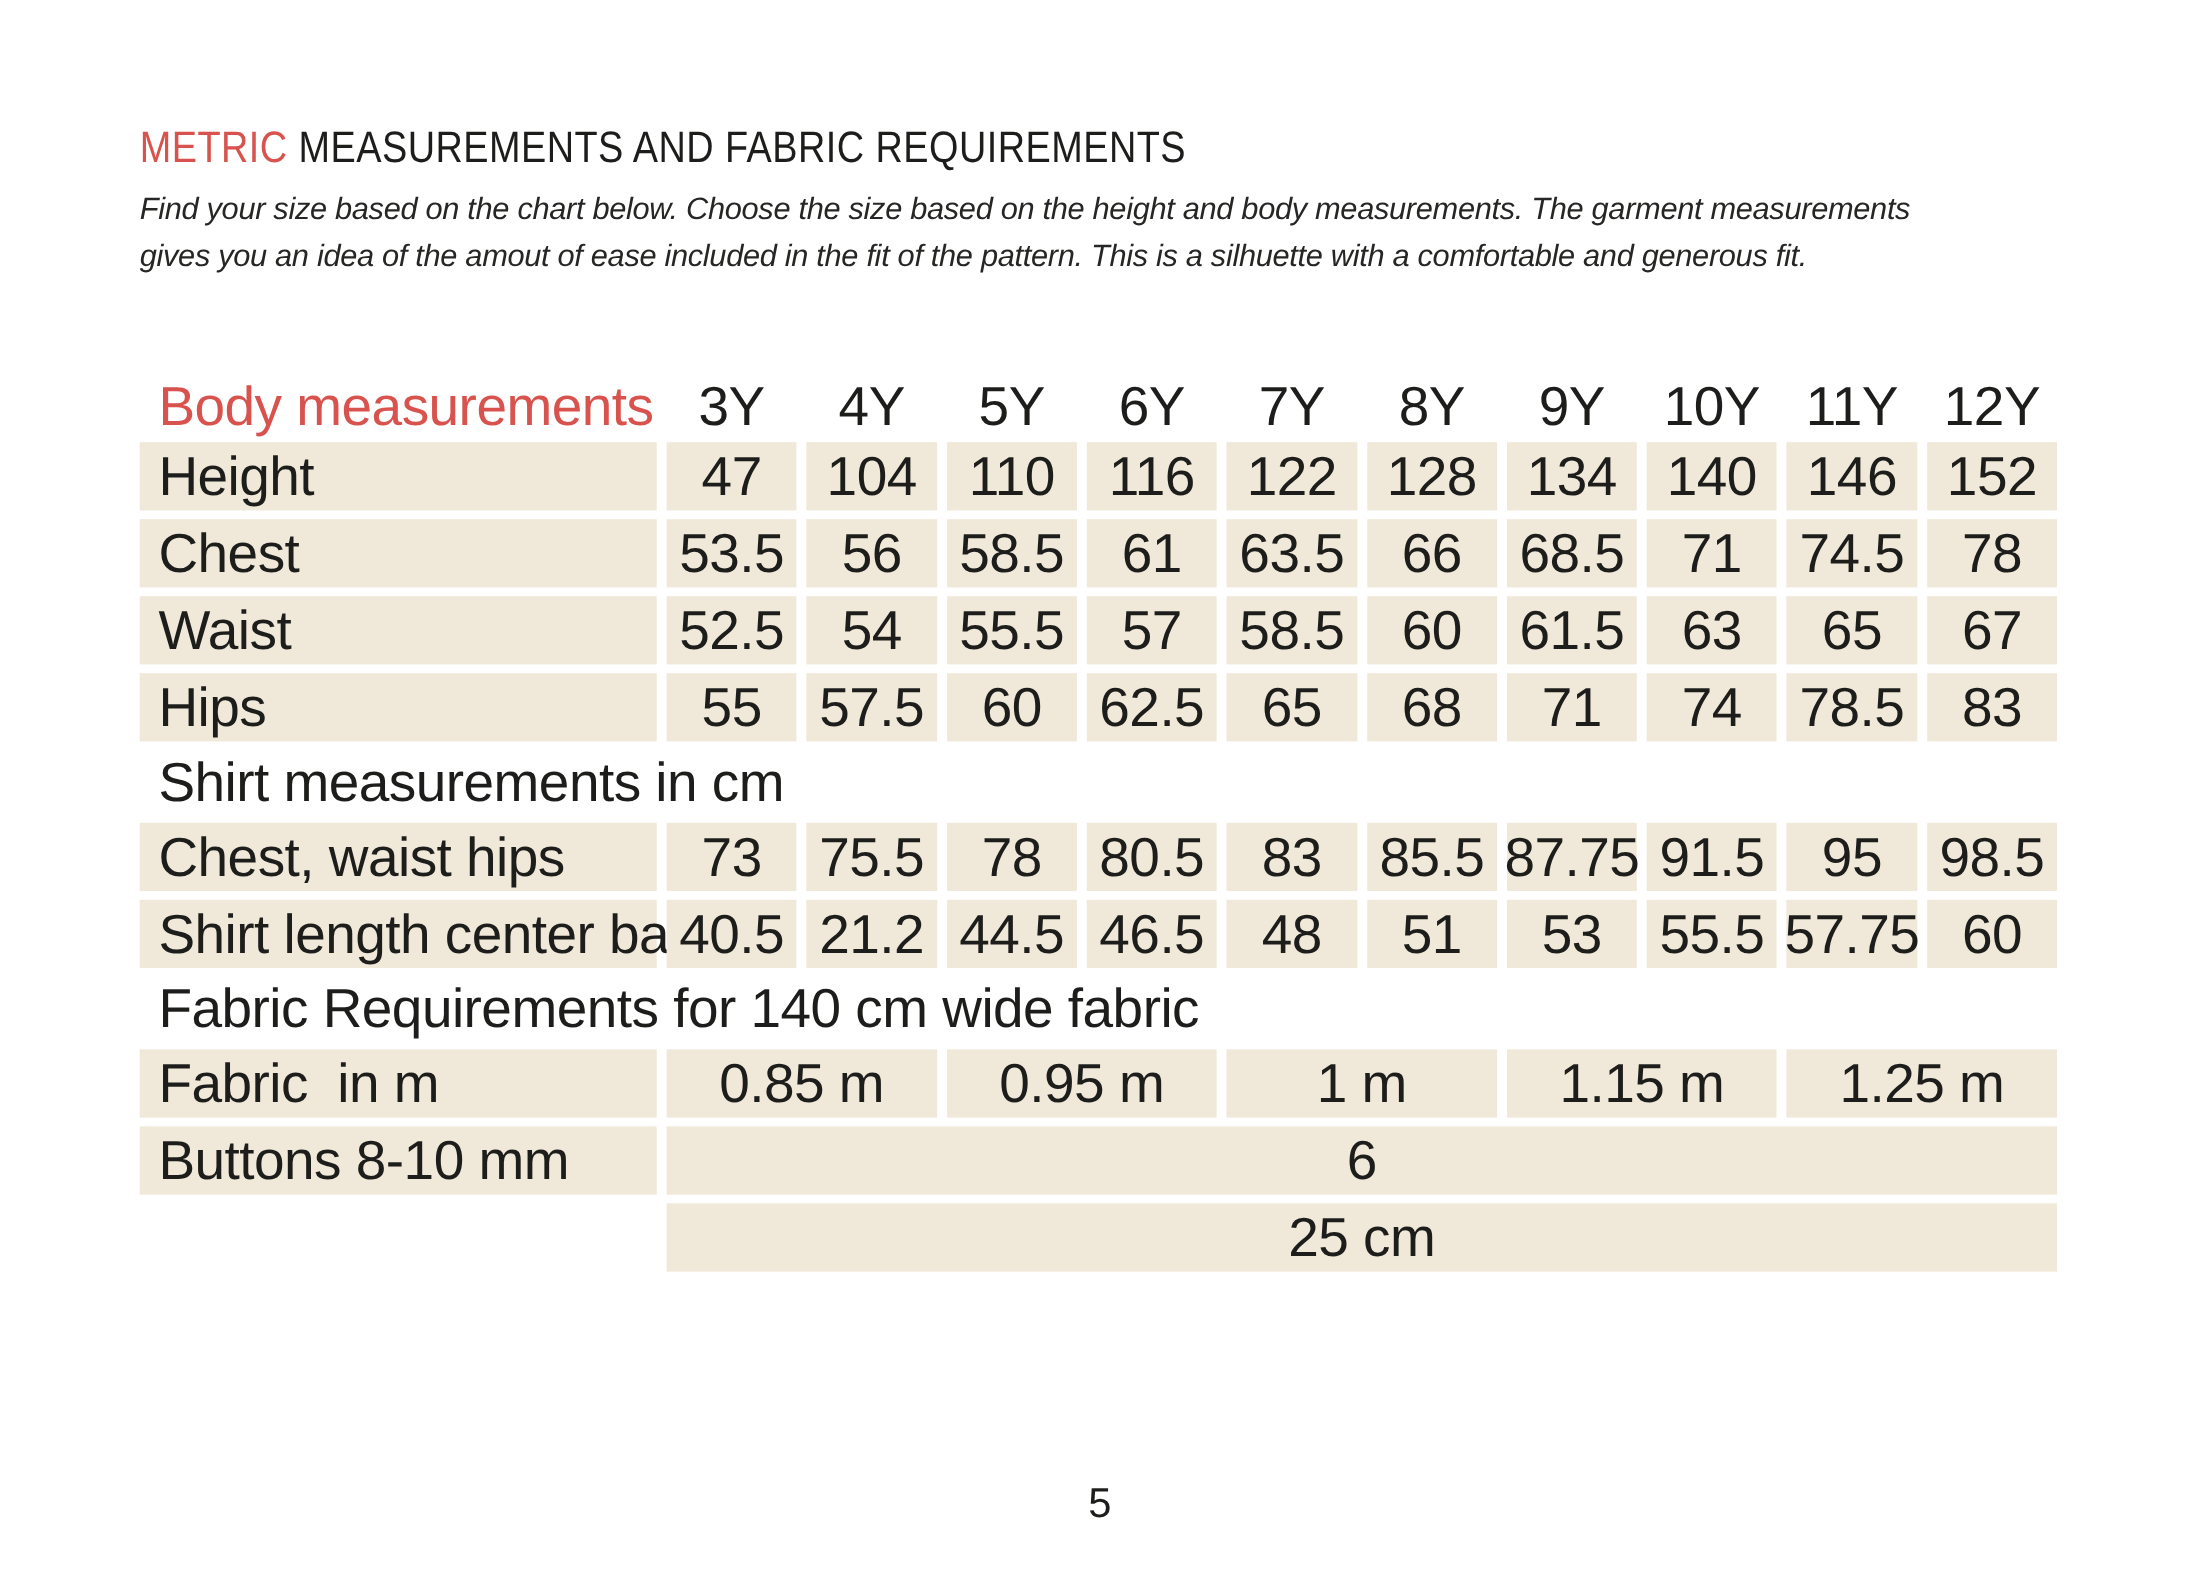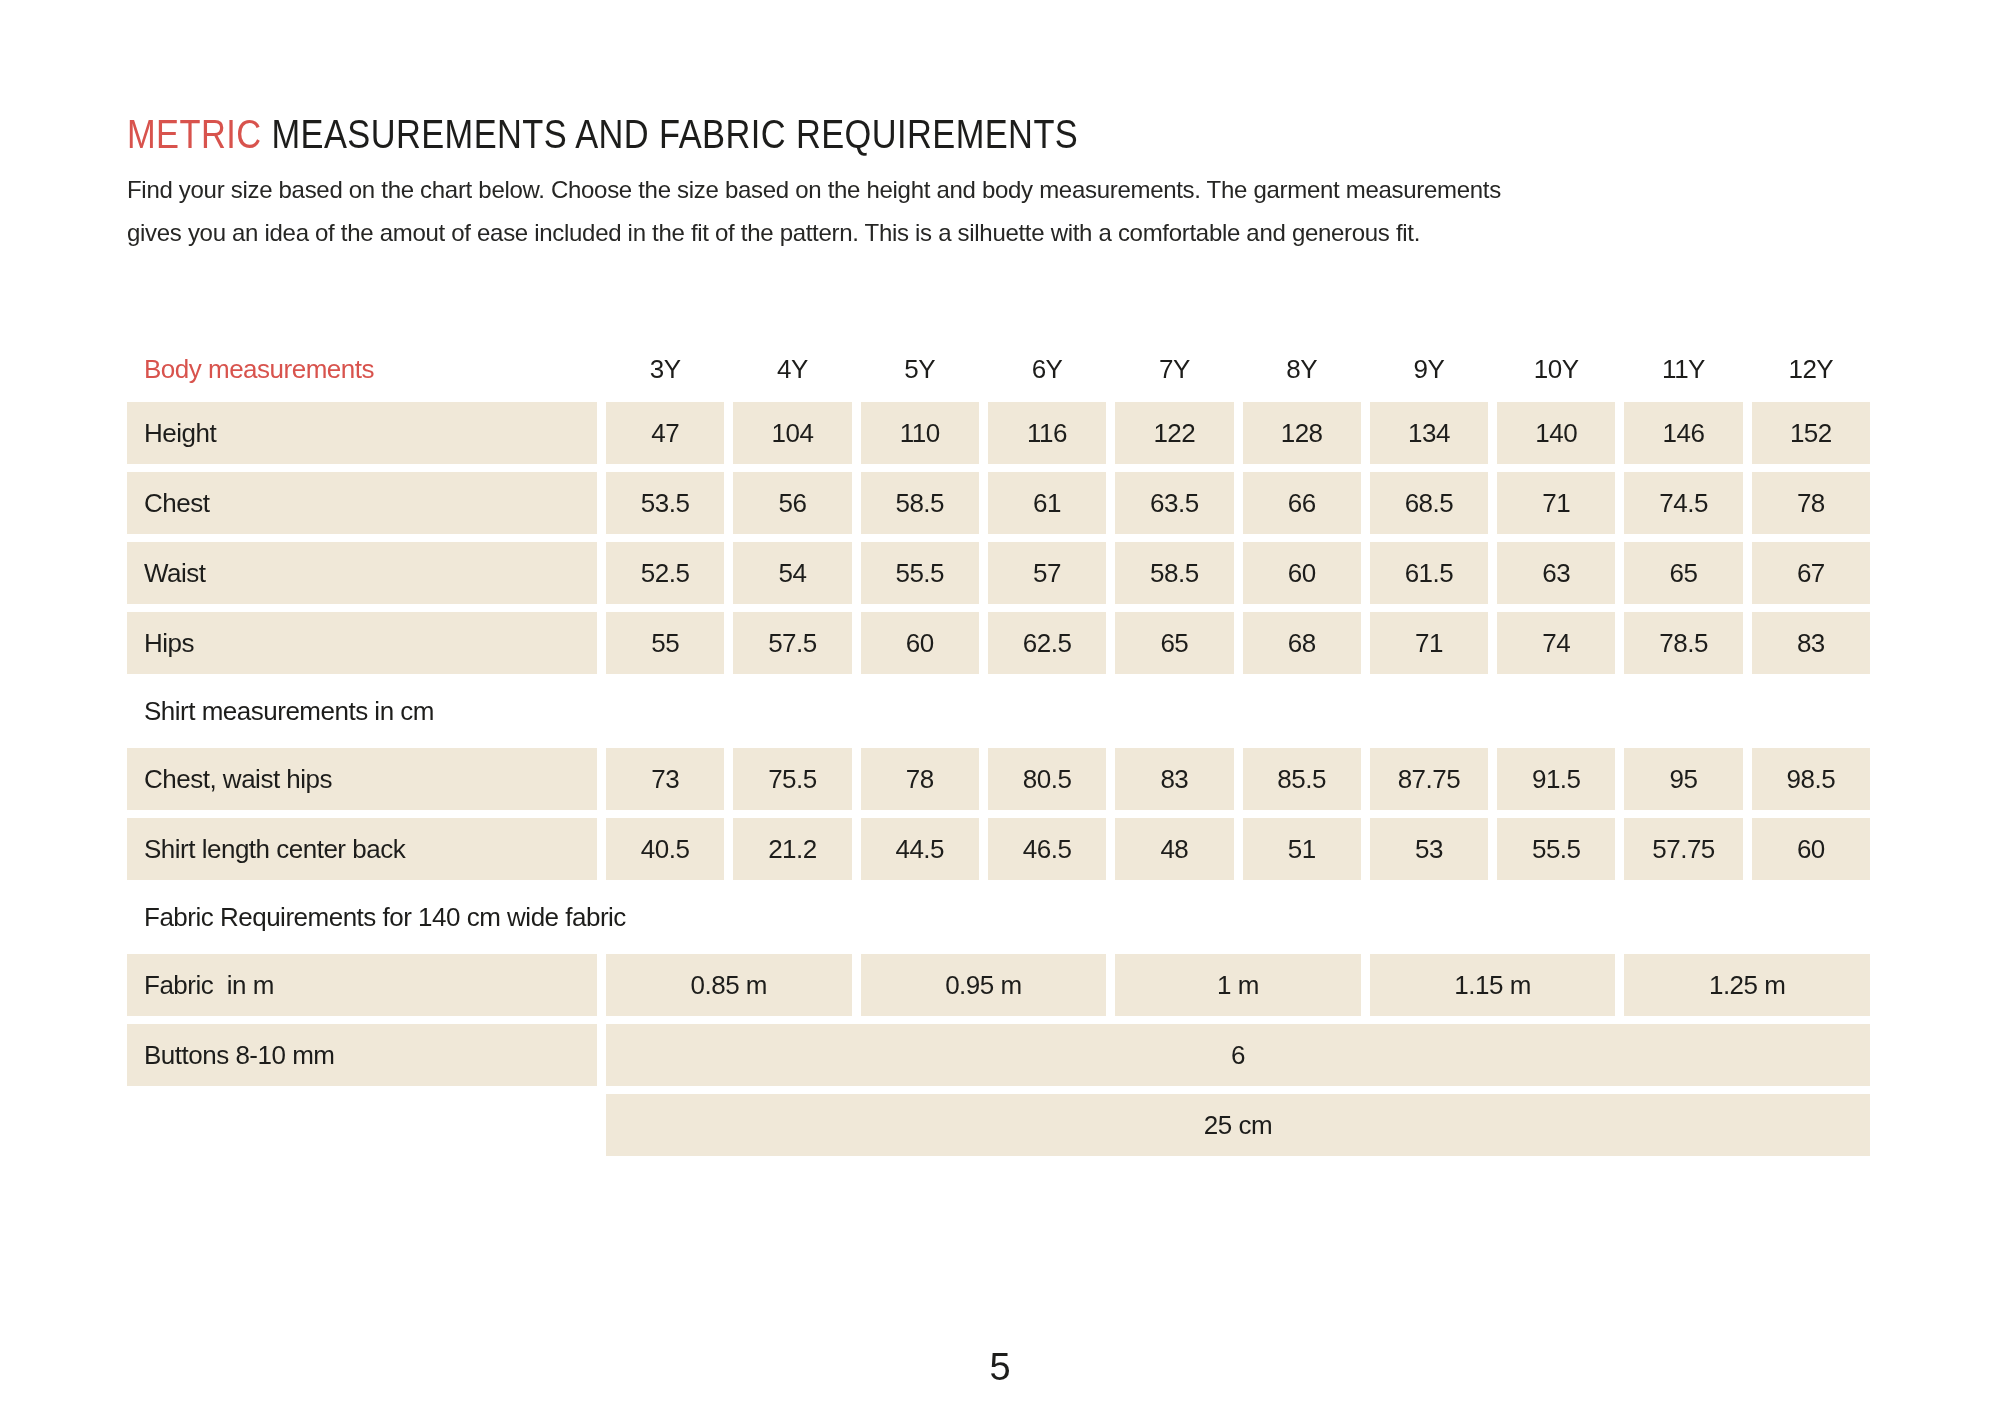--- a/index.html
+++ b/index.html
@@ -14,30 +14,30 @@
   .content { position: absolute; left: 127px; top: 110px; width: 1745px; }
 
   h1.title {
     margin: 0; font-size: 40px; font-weight: 400; line-height: 48px;
     white-space: nowrap; letter-spacing: 0.5px;
     transform: scaleX(0.86); transform-origin: left top;
     color: #1d1d1b;
   }
   .title .hl { color: #d8534d; }
 
-  .subtitle { margin-top: 10px; font-size: 24px; line-height: 43px; letter-spacing: -0.3px; color: #262624; }
+  .subtitle { margin-top: 10px; font-size: 28px; line-height: 43px; letter-spacing: -0.3px; color: #262624; font-style: italic; }
   .subtitle .line { white-space: nowrap; }
 
   .size-table {
     display: grid;
     grid-template-columns: 470px repeat(10, 1fr);
     grid-template-rows: 50px 62px 62px 62px 62px 58px 62px 62px 58px 62px 62px 62px;
     column-gap: 9px; row-gap: 8px;
     width: 1743px; margin-top: 90px;
-    font-size: 26px; letter-spacing: -0.5px;
+    font-size: 50px; letter-spacing: -0.5px;
   }
   .cell { display: flex; align-items: center; min-width: 0; }
   .bg { background: #f0e8d8; }
   .label-cell { padding-left: 17px; white-space: pre; }
   .value-cell { justify-content: center; }
   .header-label { color: #d8534d; padding-left: 17px; }
   .size-head { justify-content: center; }
   .section-cell { grid-column: 1 / -1; padding-left: 17px; }
   .span2 { grid-column: span 2; text-align: center; }
   .merged { grid-column: 2 / -1; }

